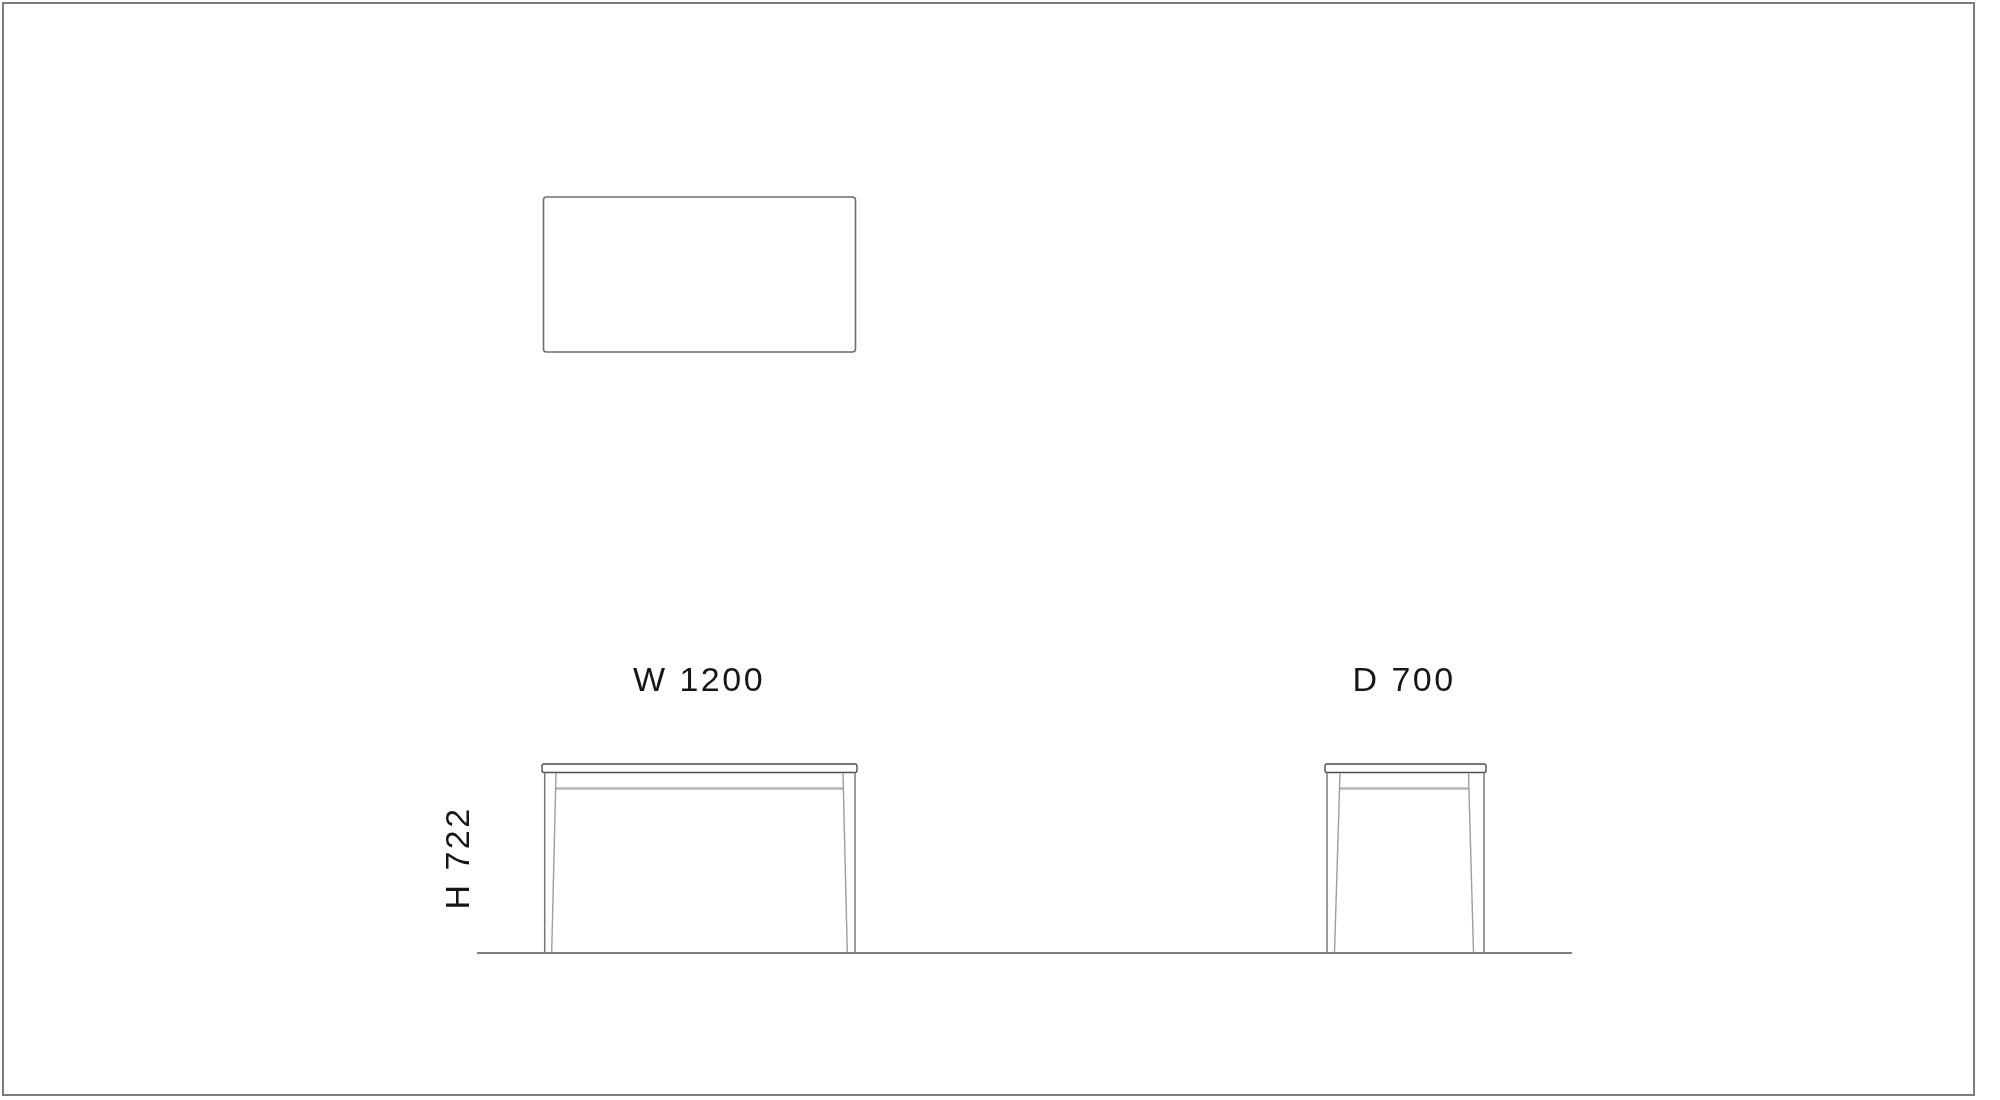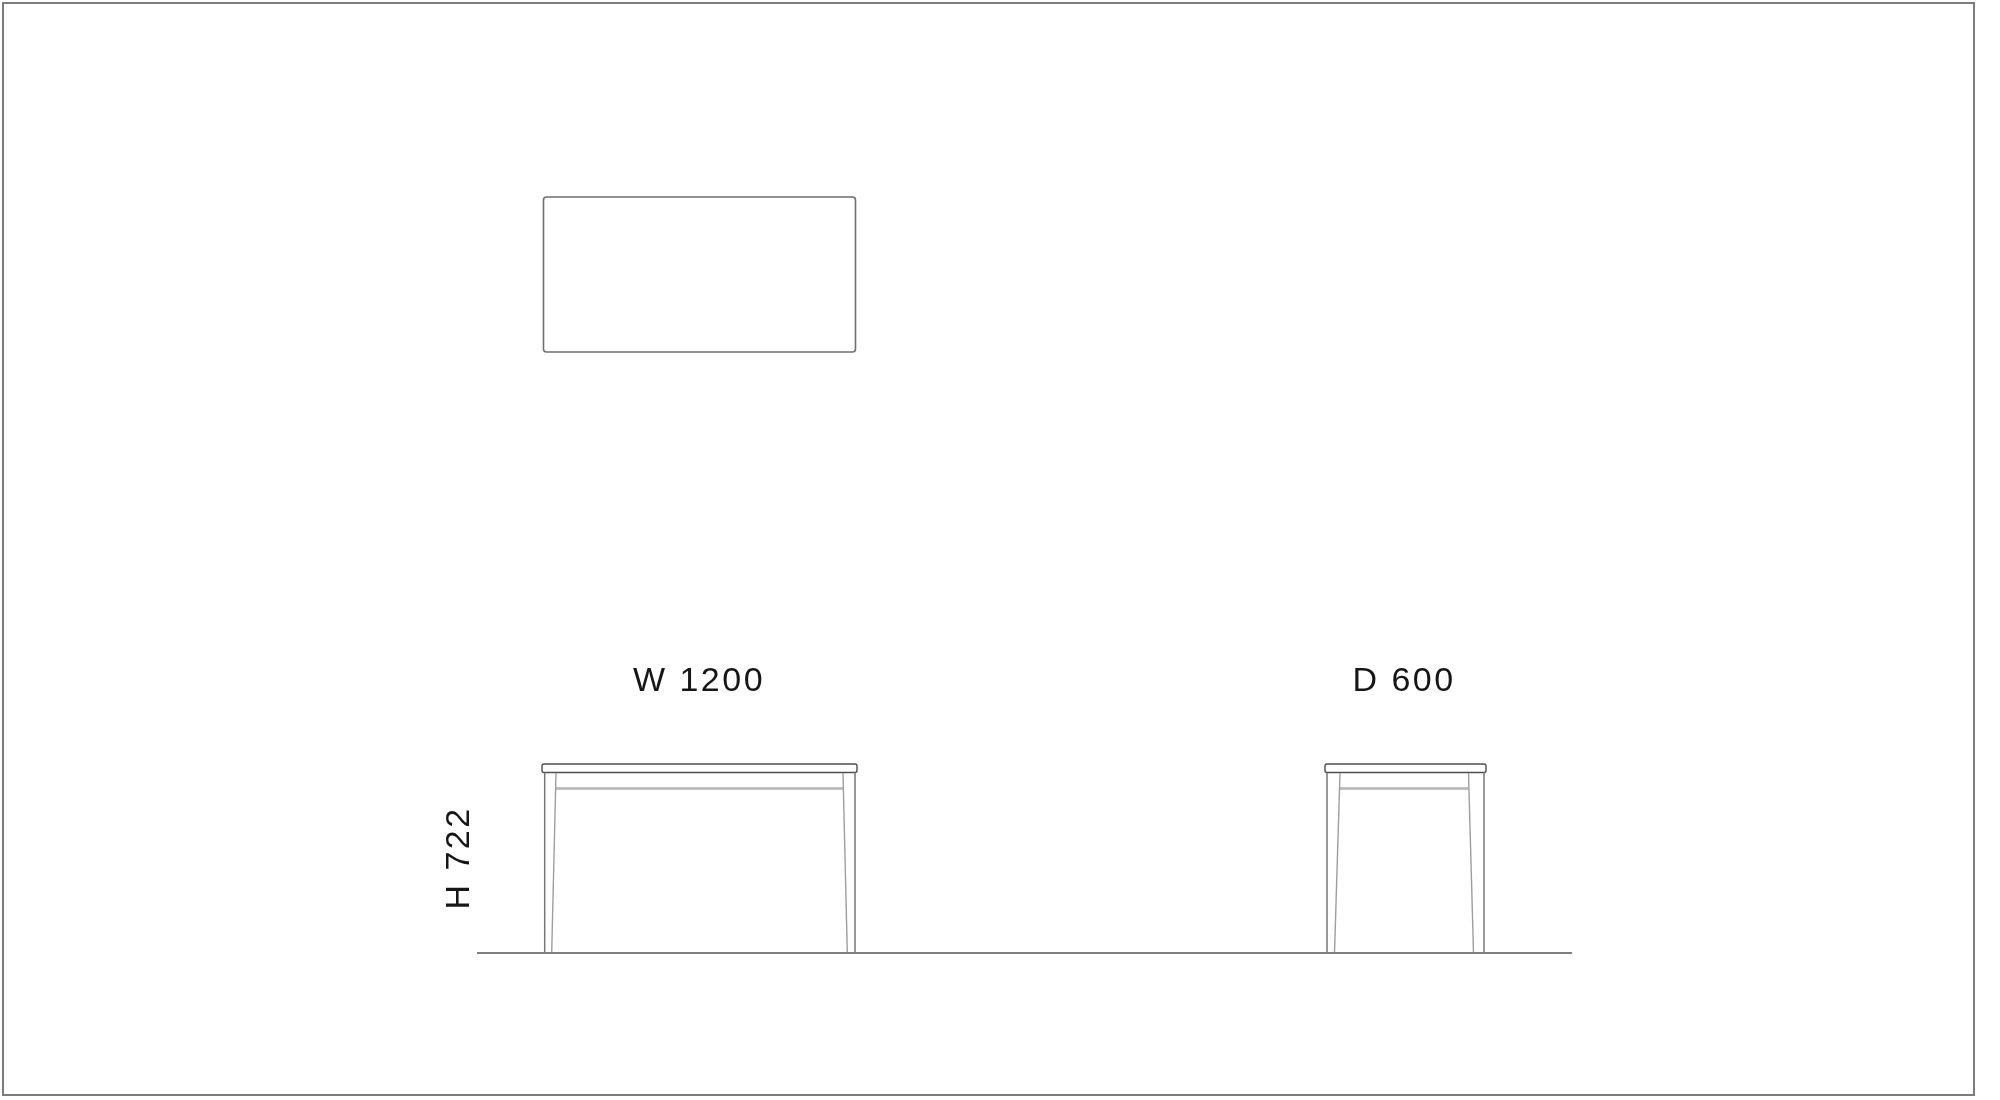--- a/index.html
+++ b/index.html
@@ -109,16 +109,16 @@
       <line class="leg-outer" x1="1327" y1="772.5" x2="1327" y2="952.5"></line>
       <line class="leg-inner" x1="1340" y1="773" x2="1334.5" y2="952.5"></line>
       <line class="leg-outer" x1="1484" y1="772.5" x2="1484" y2="952.5"></line>
       <line class="leg-inner" x1="1468.5" y1="773" x2="1473.5" y2="952.5"></line>
     </g>
 
     <line class="ground" x1="477" y1="953" x2="1572" y2="953"></line>
   </svg>
 
   <div class="dim-label width">W 1200</div>
-  <div class="dim-label depth">D 600</div>
+  <div class="dim-label depth">D 700</div>
   <div class="dim-label height">H 722</div>
 
 </div>
 
 </body></html>

